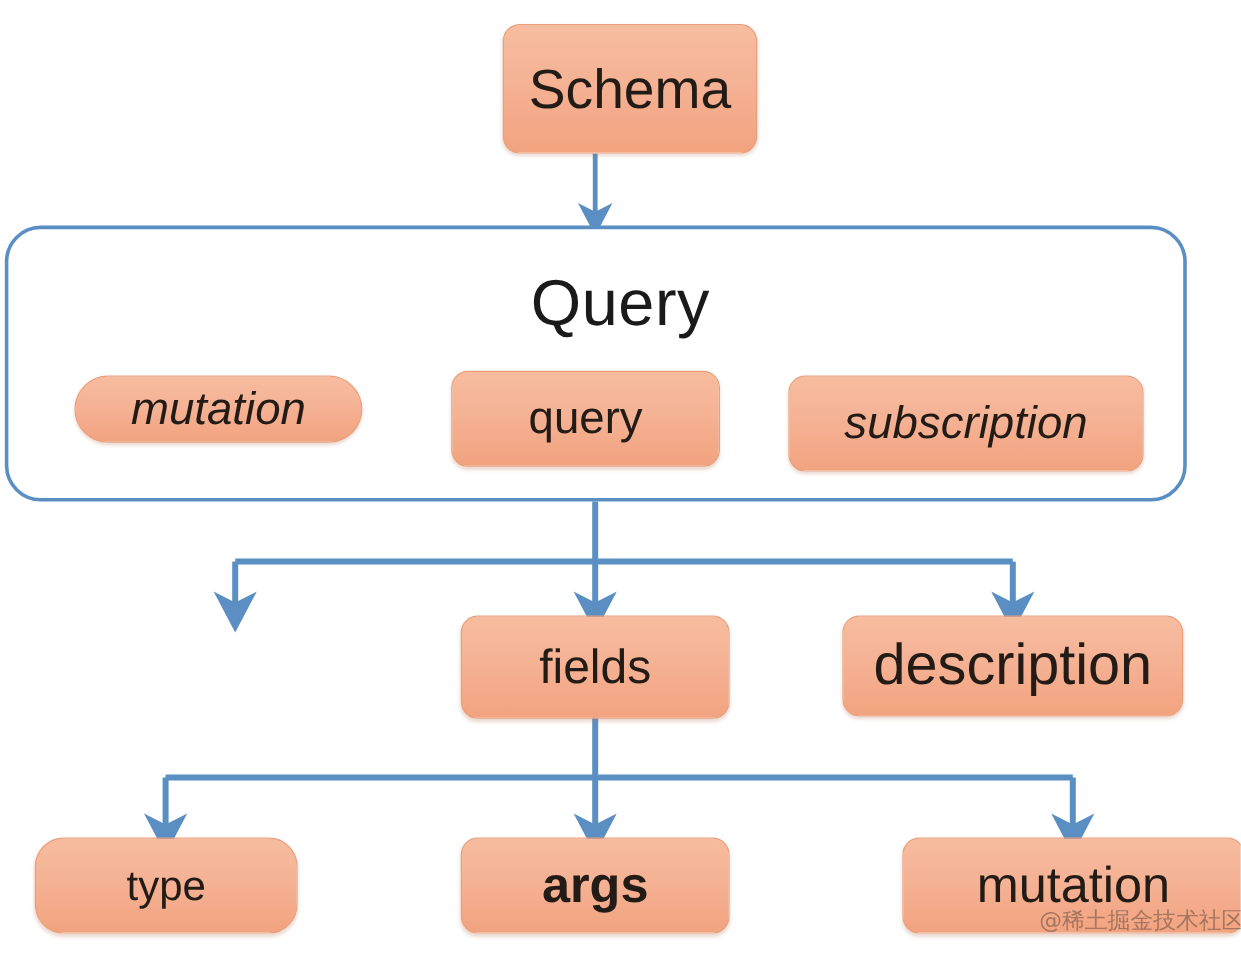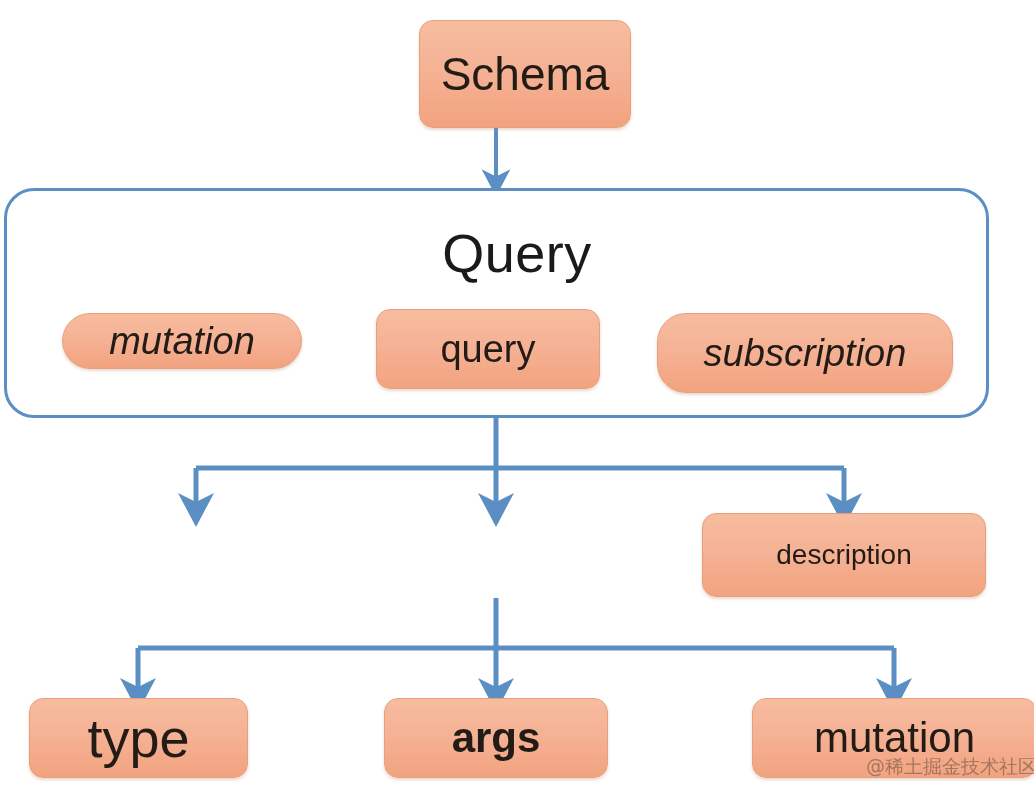--- a/index.html
+++ b/index.html
@@ -59,25 +59,25 @@
     color: #1a1a1a;
     font-size: 54px;
     font-weight: 400;
     letter-spacing: 0.5px;
     z-index: 4;
   }
   
   .t-schema   { font-size: 46px; font-weight: 400; }
   .t-mutation { font-size: 38px; font-weight: 400; font-style: italic; }
   .t-query    { font-size: 38px; font-weight: 400; }
-  .t-subscription { font-size: 38px; font-weight: 400; font-style: italic; border-radius: 29px; }
+  .t-subscription { font-size: 38px; font-weight: 400; font-style: italic; }
   .t-name     { font-size: 40px; font-weight: 400; }
   .t-fields   { font-size: 40px; font-weight: 400; }
-  .t-description { font-size: 28px; font-weight: 400; }
-  .t-type     { font-size: 54px; font-weight: 400; }
+  .t-description { font-size: 48px; font-weight: 400; }
+  .t-type     { font-size: 35px; font-weight: 400; border-radius: 24px; }
   .t-args     { font-size: 42px; font-weight: 700; align-items: center; }
   .t-resolve  { font-size: 42px; font-weight: 400; }
   
   .watermark {
     position: absolute;
     left: 866px;
     top: 754px;
     font-size: 19px;
     color: #8d6553;
     opacity: 0.75;
@@ -133,20 +133,23 @@
 
   <div class="node t-query" style="left:376px; top:309px; width:224px; height:80px;">
     <span class="node-label">query</span>
   </div>
 
   <div class="node t-subscription" style="left:657px; top:313px; width:296px; height:80px;">
     <span class="node-label">subscription</span>
   </div>
 
 
+  <div class="node t-fields" style="left:384px; top:513px; width:224px; height:86px;">
+    <span class="node-label">fields</span>
+  </div>
 
   <div class="node t-description" style="left:702px; top:513px; width:284px; height:84px;">
     <span class="node-label">description</span>
   </div>
 
   <div class="node t-type" style="left:29px; top:698px; width:219px; height:80px;">
     <span class="node-label">type</span>
   </div>
 
   <div class="node t-args" style="left:384px; top:698px; width:224px; height:80px;">

